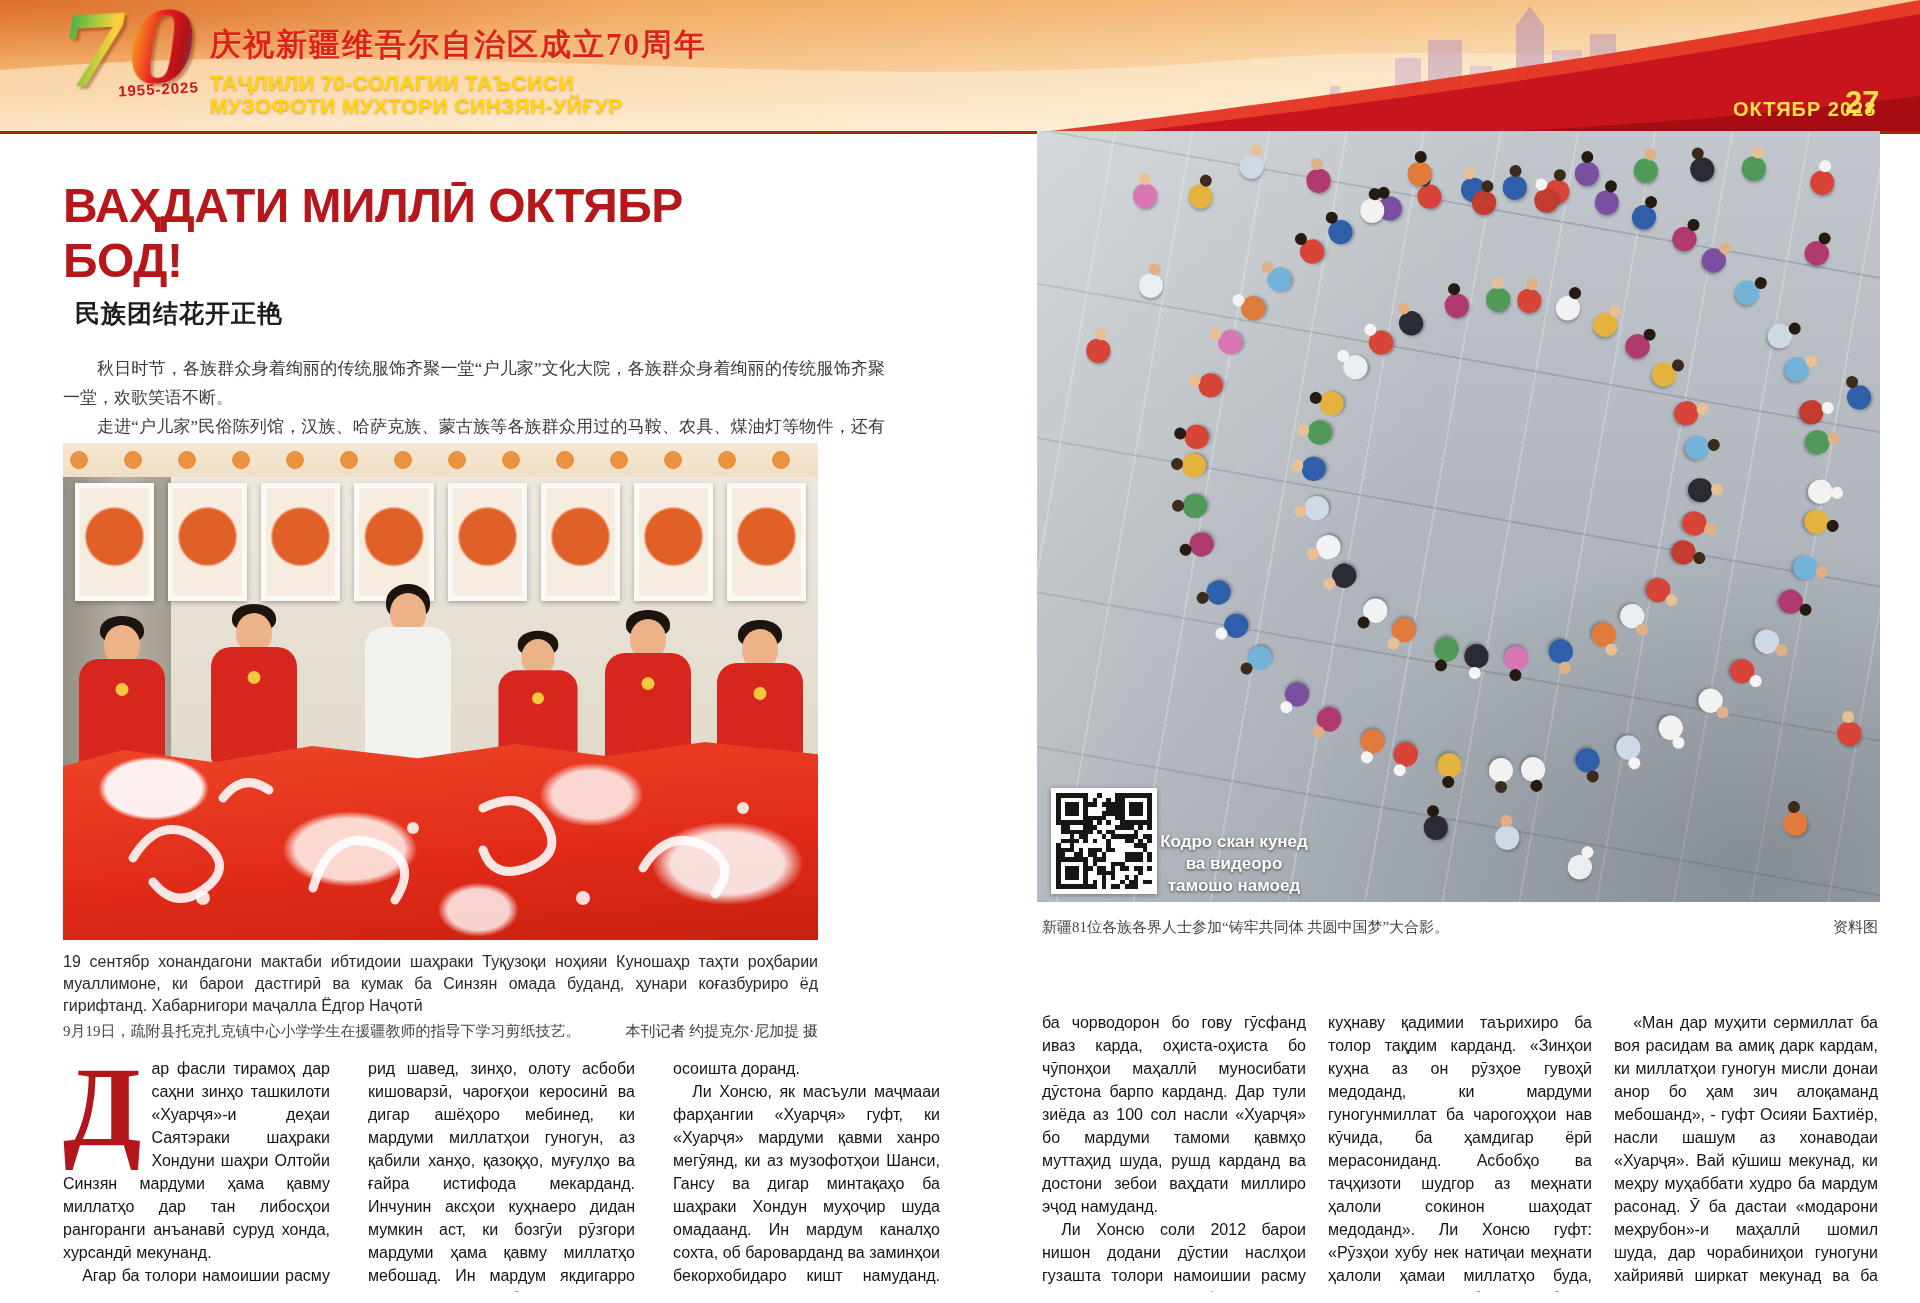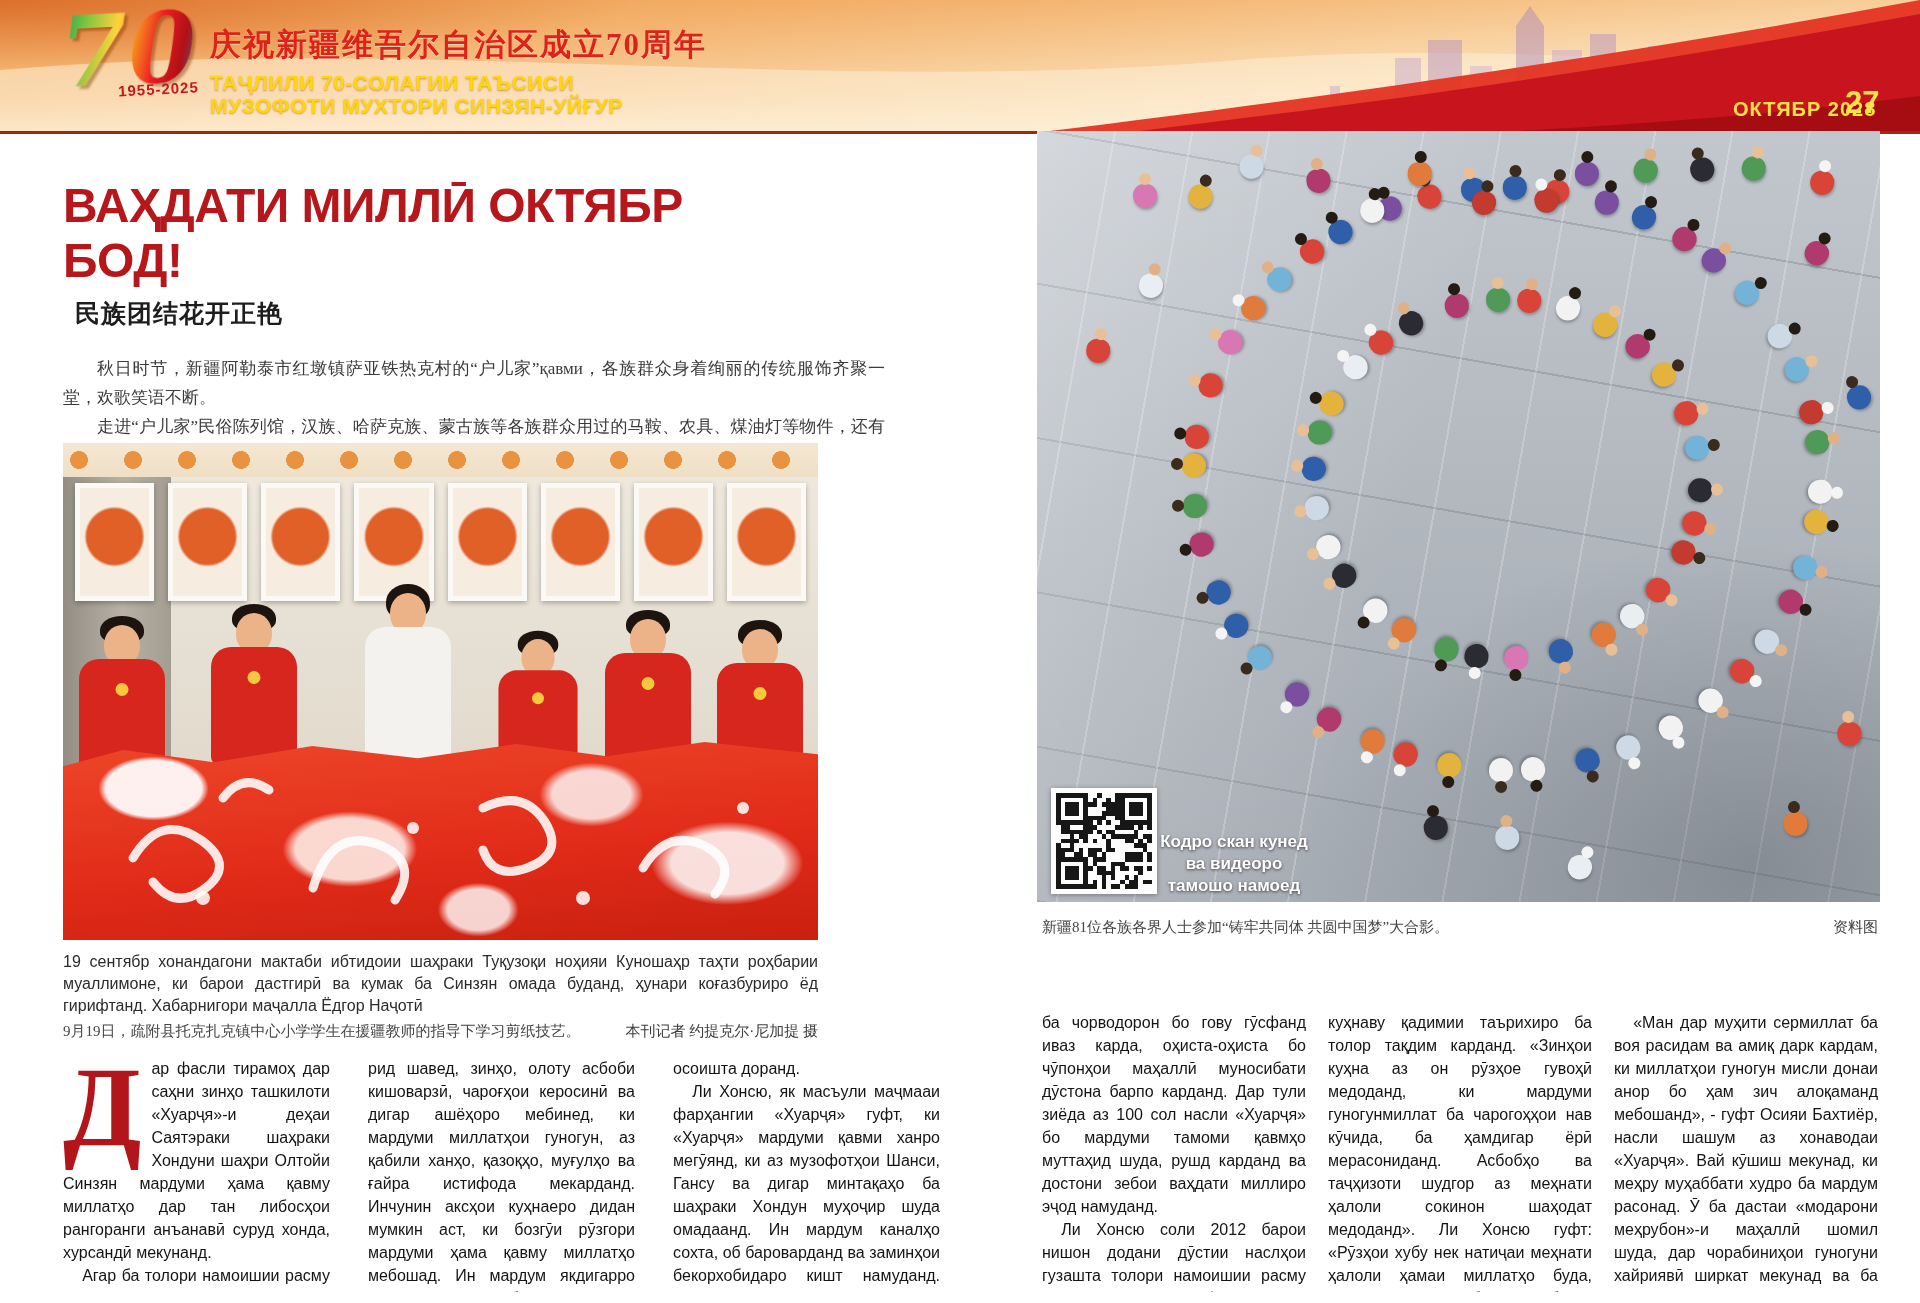--- a/index.html
+++ b/index.html
@@ -147,21 +147,21 @@
     </div>
     <div class="issue">ОКТЯБР 2028</div>
     <div class="pageno">27</div>
   </header>
 
   <h1 class="a-title">ВАҲДАТИ МИЛЛӢ ОКТЯБР
 БОД!</h1>
   <div class="a-sub">民族团结花开正艳</div>
 
   <div class="intro">
-    <p>秋日时节，新疆阿勒泰市红墩镇萨亚铁热克村的“户儿家”қавми，各族群众身着绚丽的传统服饰齐聚一堂，欢歌笑语不断。</p>
+    <p>秋日时节，各族群众身着绚丽的传统服饰齐聚一堂“户儿家”文化大院，各族群众身着绚丽的传统服饰齐聚一堂，欢歌笑语不断。</p>
     <p>走进“户儿家”民俗陈列馆，汉族、哈萨克族、蒙古族等各族群众用过的马鞍、农具、煤油灯等物件，还有老照片，见证着各族群众相亲相爱、和睦相处的生活。</p>
     <div class="intro-src">据《人民日报》</div>
   </div>
 
   <div class="photoL">
     <div class="cabinet"></div>
     <div class="wall-trim"></div>
     <div class="frames">
         <div class="frame"></div>
         <div class="frame"></div>

